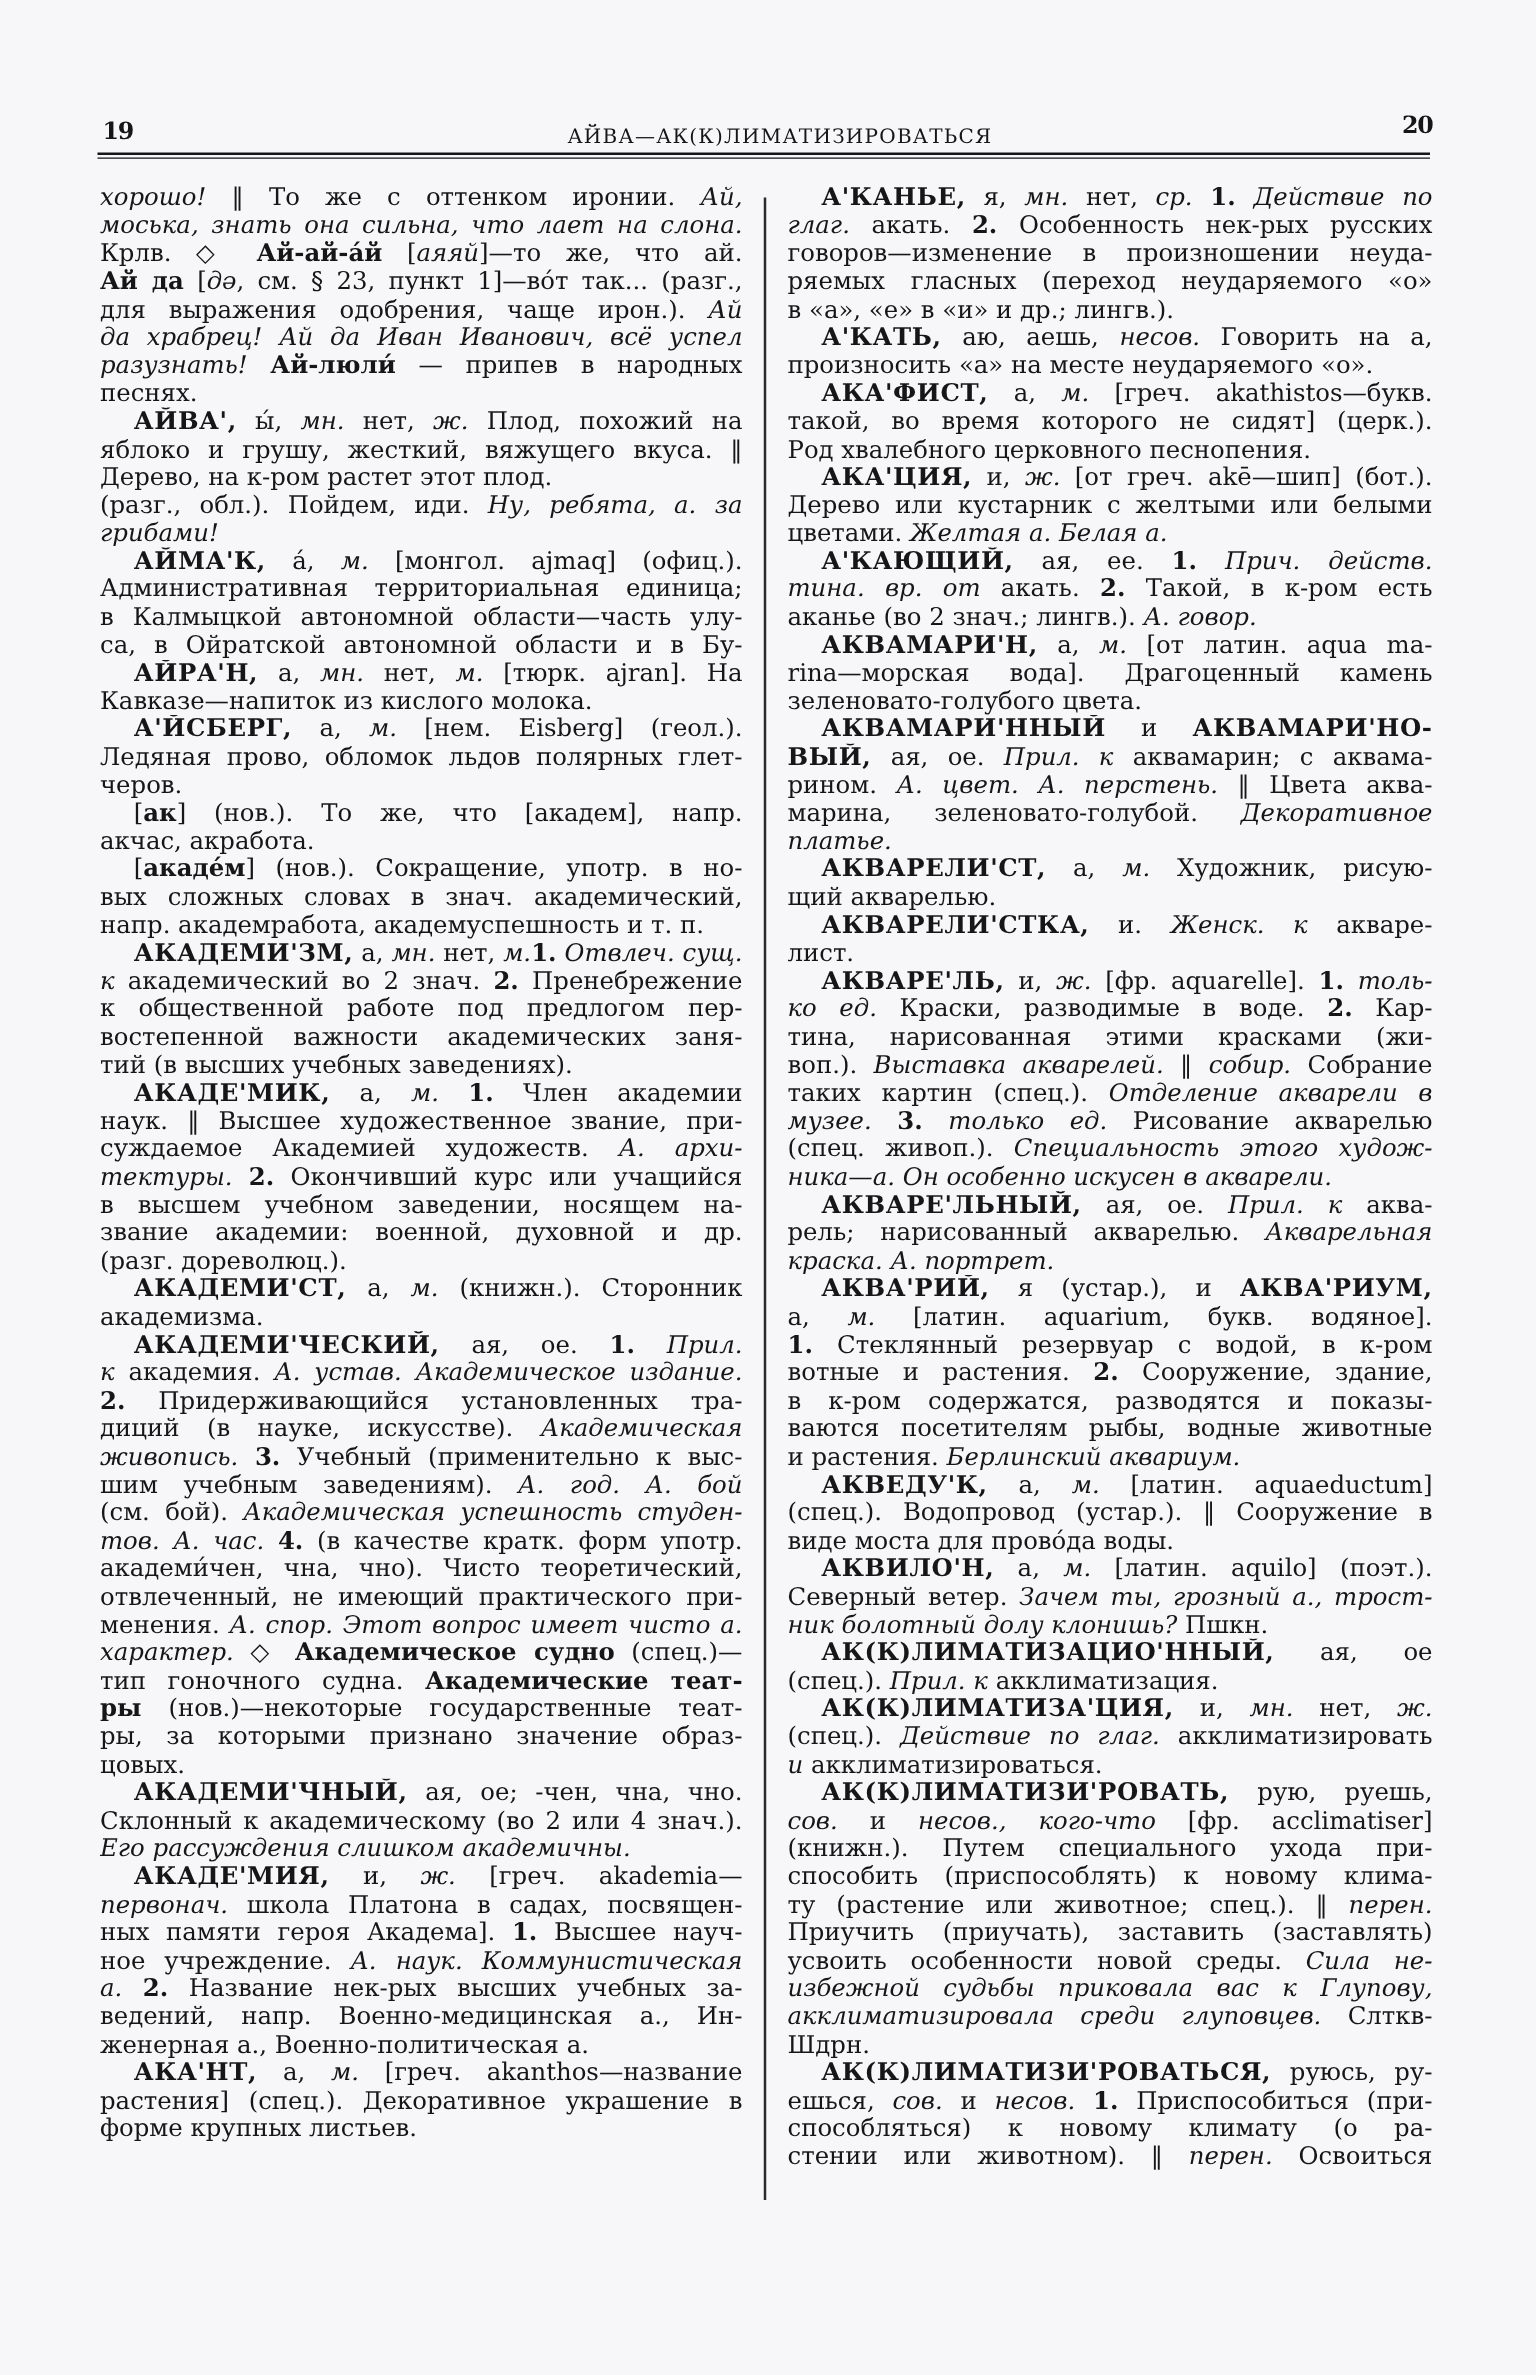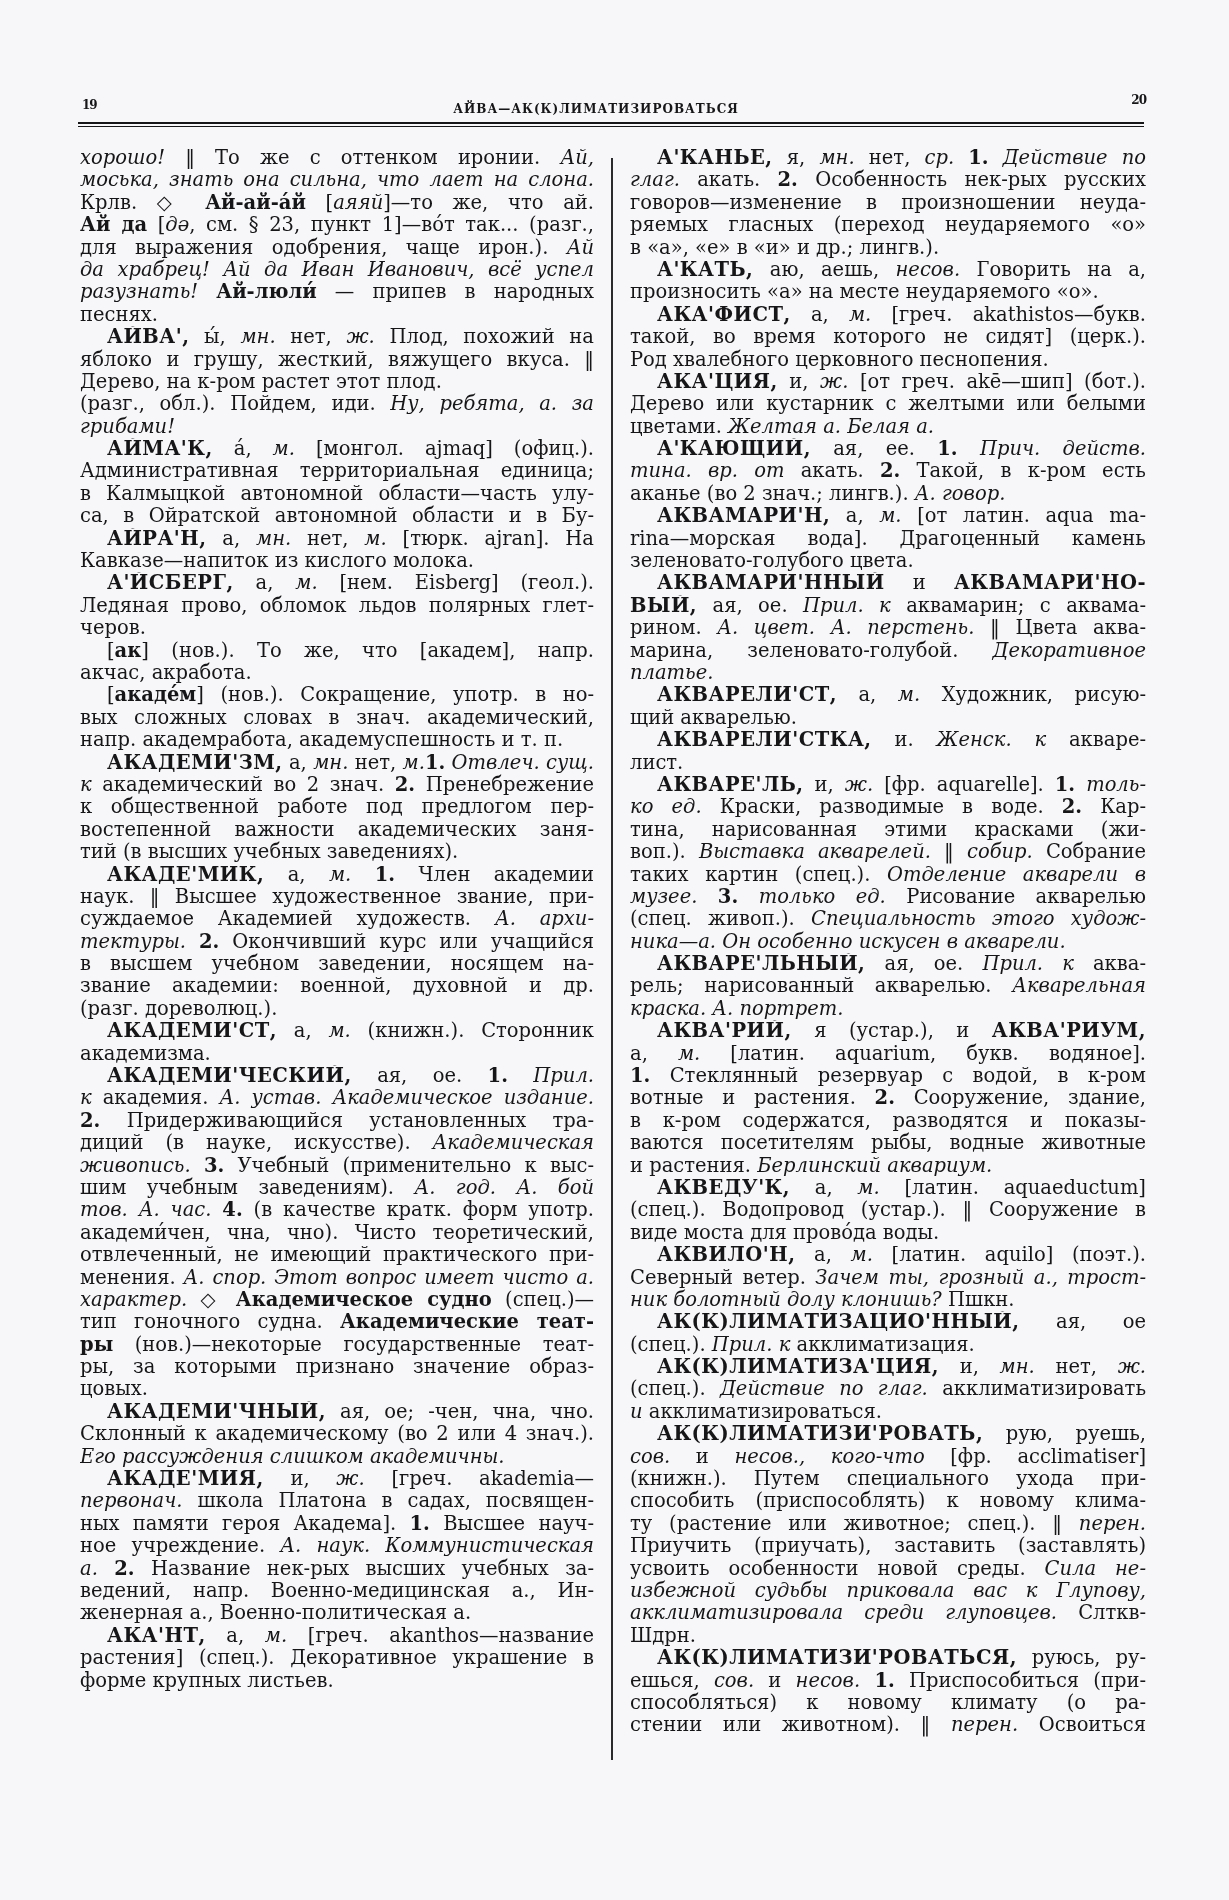--- a/index.html
+++ b/index.html
@@ -3,28 +3,28 @@
   <meta charset="utf-8">
   <style>
     :root { --paper: #f7f6f8; --ink: #161517; }
     html, body { margin: 0; padding: 0; }
     body {
       width: 1229px; height: 1900px; position: relative; overflow: hidden;
       background: var(--paper); color: var(--ink);
       font-family: "DejaVu Serif", serif;
     }
     .page-num {
-      position: absolute; font-weight: bold; font-size: 12px; line-height: 19px;
+      position: absolute; font-weight: bold; font-size: 19px; line-height: 19px;
       letter-spacing: -1px; white-space: nowrap;
     }
     #page-num-left { left: 82px; top: 96px; }
     #page-num-right { right: 83px; top: 91px; }
     .running-head {
-      position: absolute; left: 384px; width: 424px; top: 101px;
-      text-align: center; font-weight: bold; font-size: 12px; line-height: 16px;
+      position: absolute; left: 412px; width: 424px; top: 101px;
+      text-align: center; font-weight: normal; font-size: 16px; line-height: 16px;
       letter-spacing: 1px; white-space: nowrap;
     }
     .head-rule {
       position: absolute; left: 78px; top: 122px; width: 1066px; height: 2px;
       border-top: 2.5px solid var(--ink); border-bottom: 1.5px solid var(--ink);
     }
     .col-divider {
       position: absolute; left: 611px; top: 158px; width: 1.5px; height: 1602px;
       background: #2a292c;
     }
@@ -94,20 +94,21 @@
       <div class="line"><span class="seg-r">звание академии: военной, духовной и др.</span></div>
       <div class="line last"><span class="seg-r">(разг. дореволюц.).</span></div>
       <div class="line ind"><span class="seg-h">АКАДЕМИ'СТ,</span><span class="seg-r"> а, </span><span class="seg-i">м.</span><span class="seg-r"> (книжн.). Сторонник</span></div>
       <div class="line last"><span class="seg-r">академизма.</span></div>
       <div class="line ind"><span class="seg-h">АКАДЕМИ'ЧЕСКИЙ,</span><span class="seg-r"> ая, ое. </span><span class="seg-b">1.</span><span class="seg-r"> </span><span class="seg-i">Прил.</span></div>
       <div class="line"><span class="seg-i">к</span><span class="seg-r"> академия. </span><span class="seg-i">А. устав. Академическое издание.</span></div>
       <div class="line"><span class="seg-b">2.</span><span class="seg-r"> Придерживающийся установленных тра-</span></div>
       <div class="line"><span class="seg-r">диций (в науке, искусстве). </span><span class="seg-i">Академическая</span></div>
       <div class="line"><span class="seg-i">живопись.</span><span class="seg-r"> </span><span class="seg-b">3.</span><span class="seg-r"> Учебный (применительно к выс-</span></div>
       <div class="line"><span class="seg-r">шим учебным заведениям). </span><span class="seg-i">А. год. А. бой</span></div>
+      <div class="line"><span class="seg-r">(см. бой). </span><span class="seg-i">Академическая успешность студен-</span></div>
       <div class="line"><span class="seg-i">тов. А. час.</span><span class="seg-r"> </span><span class="seg-b">4.</span><span class="seg-r"> (в качестве кратк. форм употр.</span></div>
       <div class="line"><span class="seg-r">академи́чен, чна, чно). Чисто теоретический,</span></div>
       <div class="line"><span class="seg-r">отвлеченный, не имеющий практического при-</span></div>
       <div class="line"><span class="seg-r">менения. </span><span class="seg-i">А. спор. Этот вопрос имеет чисто а.</span></div>
       <div class="line"><span class="seg-i">характер.</span><span class="seg-r"> ◇ </span><span class="seg-b">Академическое судно</span><span class="seg-r"> (спец.)—</span></div>
       <div class="line"><span class="seg-r">тип гоночного судна. </span><span class="seg-b">Академические теат-</span></div>
       <div class="line"><span class="seg-b">ры</span><span class="seg-r"> (нов.)—некоторые государственные теат-</span></div>
       <div class="line"><span class="seg-r">ры, за которыми признано значение образ-</span></div>
       <div class="line last"><span class="seg-r">цовых.</span></div>
       <div class="line ind"><span class="seg-h">АКАДЕМИ'ЧНЫЙ,</span><span class="seg-r"> ая, ое; -чен, чна, чно.</span></div>

